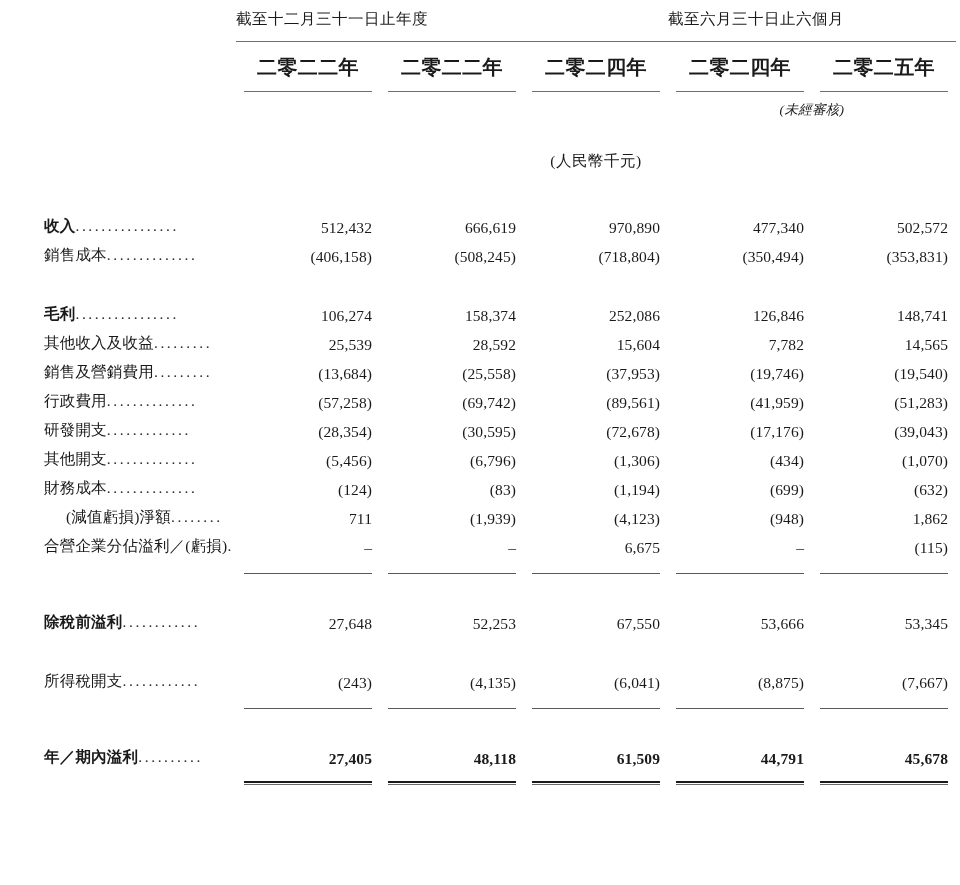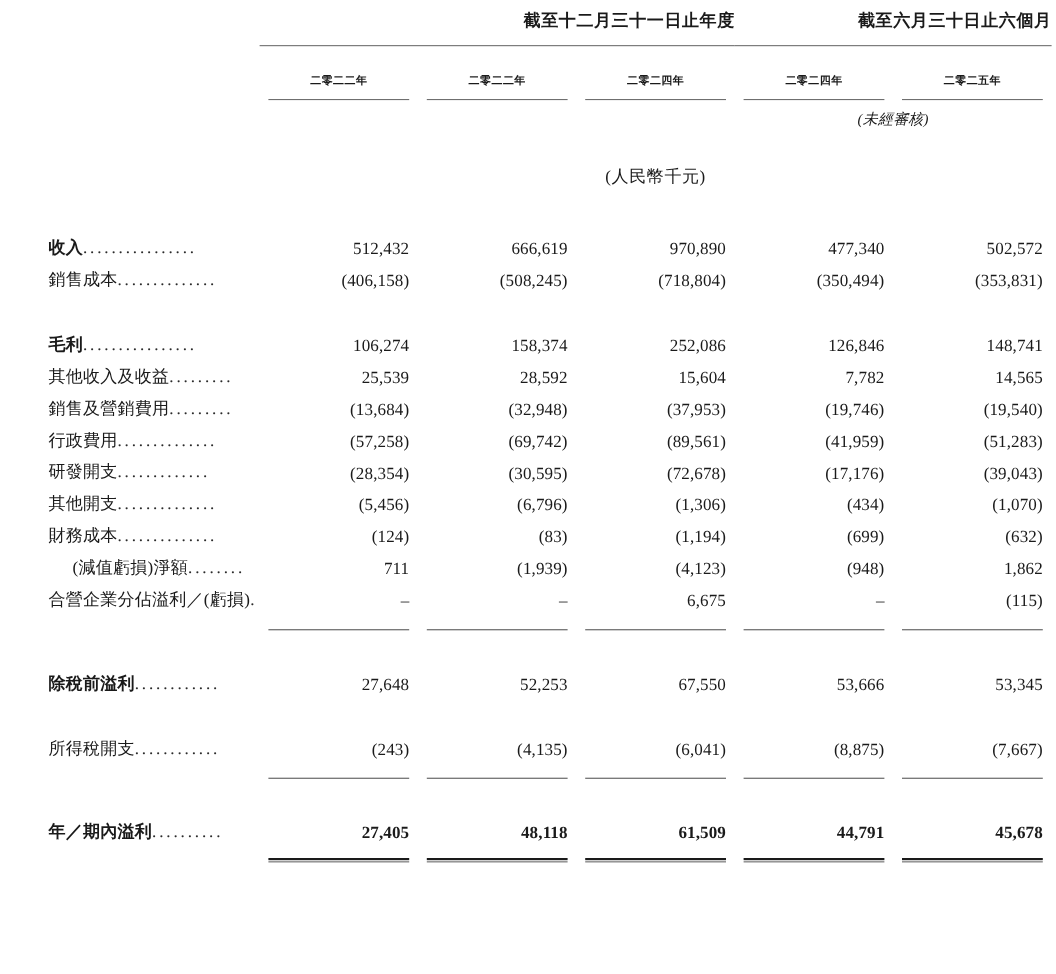--- a/index.html
+++ b/index.html
@@ -37,38 +37,38 @@
   col.c-num   { width: 144px; }
 
   td, th {
     padding: 0;
     vertical-align: bottom;
     font-weight: normal;
   }
 
   
   .grouphead {
-    text-align: right;
+    text-align: left;
     font-size: 15.5px;
-    font-weight: bold;
+    font-weight: normal;
     letter-spacing: 0.5px;
     padding-bottom: 3px;
     height: 30px;
     vertical-align: bottom;
   }
   .grouprule > div {
     height: 1px;
     background: #6f6f6f;
   }
   .grouprule { padding: 3px 0 0 0; height: 6px; }
   .grouprule.gap > div { background: transparent; }
 
   .yearhead {
     text-align: center;
-    font-size: 10px;
+    font-size: 20px;
     font-weight: bold;
     letter-spacing: 0.4px;
     padding: 12px 0 4px 0;
     height: 26px;
     vertical-align: bottom;
   }
   .yearrule { padding: 0; height: 7px; }
   .yearrule > div {
     height: 1px;
     background: #6f6f6f;
@@ -263,21 +263,21 @@
         <td class="num">25,539</td>
         <td class="num">28,592</td>
         <td class="num">15,604</td>
         <td class="num">7,782</td>
         <td class="num">14,565</td>
       </tr>
 
       <tr class="data">
         <td class="label"><span class="txt">銷售及營銷費用</span><span class="lead">.........</span></td>
         <td class="num">(13,684)</td>
-        <td class="num">(32,948)</td>
+        <td class="num">(25,558)</td>
         <td class="num">(37,953)</td>
         <td class="num">(19,746)</td>
         <td class="num">(19,540)</td>
       </tr>
 
       <tr class="data">
         <td class="label"><span class="txt">行政費用</span><span class="lead">..............</span></td>
         <td class="num">(57,258)</td>
         <td class="num">(69,742)</td>
         <td class="num">(89,561)</td>

